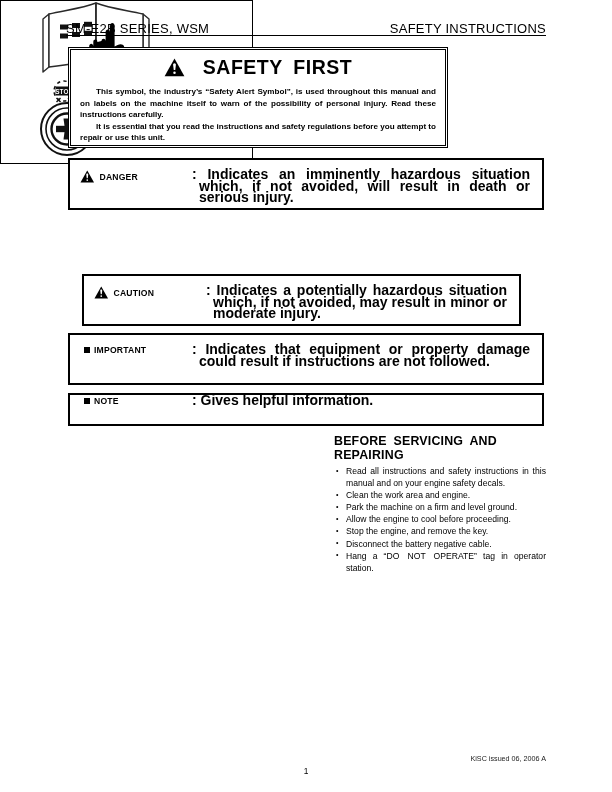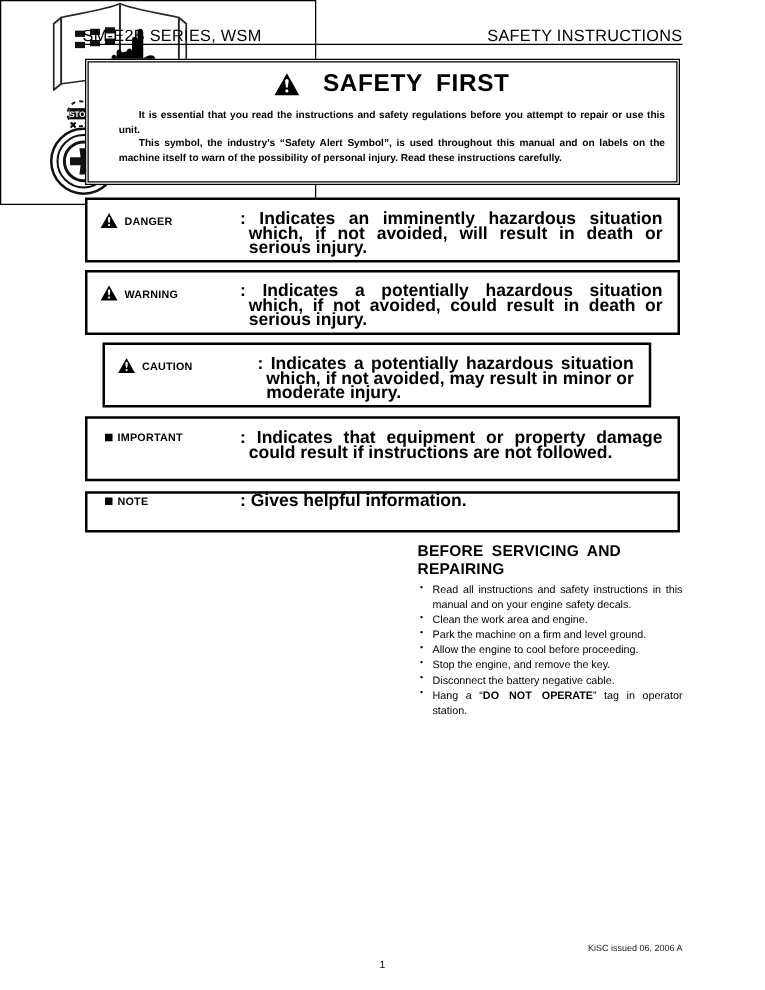--- a/index.html
+++ b/index.html
@@ -50,24 +50,23 @@
   .box {
     position: absolute;
     border: 2px solid #000;
     background: #fff;
   }
 
   
   #safety-first-box {
     left: 68px;
     top: 47px;
-    width: 476px;
+    width: 380px;
     height: 101px;
     border-width: 1px;
-    padding-left: 15px;
   }
   #safety-first-box::after {
     content: "";
     position: absolute;
     left: 1px; top: 1px; right: 1px; bottom: 1px;
     border: 1px solid #000;
     pointer-events: none;
   }
   .sf-title {
     display: flex;
@@ -180,21 +179,21 @@
     text-align: justify;
   }
   .bs-list li::before {
     content: "\2022";
     position: absolute;
     left: 2px;
     top: -0.5px;
     font-size: 7px;
   }
   .bs-list li .nojust { text-align: left; }
-  .bs-strong { font-weight: bold; word-spacing: 2px; }
+  .bs-strong { font-weight: normal; word-spacing: 2px; }
 
   
   #page-number {
     position: absolute;
     left: 0;
     top: 766px;
     width: 612px;
     text-align: center;
     font-size: 8.4px;
   }
@@ -222,56 +221,41 @@
       <span class="tri">
         <svg width="21" height="19" viewBox="0 0 21 19" aria-hidden="true">
           <path d="M10.5 0.6 L20.4 18.2 L0.6 18.2 Z" fill="#000"></path>
           <path d="M10.5 5.2 C9.55 5.2 9.0 6.0 9.1 6.9 L9.75 12.0 L11.25 12.0 L11.9 6.9 C12.0 6.0 11.45 5.2 10.5 5.2 Z" fill="#fff"></path>
           <circle cx="10.5" cy="14.7" r="1.25" fill="#fff"></circle>
         </svg>
       </span>
       <span class="sf-title-text">SAFETY  FIRST</span>
     </div>
     <div class="sf-body">
+      <p>This symbol, the industry’s “Safety Alert Symbol”, is used throughout this manual and on labels on the machine itself to warn of the possibility of personal injury. Read these instructions carefully.</p>
       <p>It is essential that you read the instructions and safety regulations before you attempt to repair or use this unit.</p>
-      <p>This symbol, the industry’s “Safety Alert Symbol”, is used throughout this manual and on labels on the machine itself to warn of the possibility of personal injury. Read these instructions carefully.</p>
     </div>
   </div>
 
   <div class="box" id="danger-box">
     <div class="signal">
       <div class="signal-label">
         <span class="tri">
           <svg width="14.5" height="13" viewBox="0 0 21 19" aria-hidden="true">
             <path d="M10.5 0.6 L20.4 18.2 L0.6 18.2 Z" fill="#000"></path>
             <path d="M10.5 5.2 C9.55 5.2 9.0 6.0 9.1 6.9 L9.75 12.0 L11.25 12.0 L11.9 6.9 C12.0 6.0 11.45 5.2 10.5 5.2 Z" fill="#fff"></path>
             <circle cx="10.5" cy="14.7" r="1.25" fill="#fff"></circle>
           </svg>
         </span>
         <span>DANGER</span>
       </div>
       <div class="signal-desc">: Indicates an imminently hazardous situation which, if not avoided, will result in death or serious injury.</div>
     </div>
   </div>
 
-  <div class="box" id="warning-box">
-    <div class="signal">
-      <div class="signal-label">
-        <span class="tri">
-          <svg width="14.5" height="13" viewBox="0 0 21 19" aria-hidden="true">
-            <path d="M10.5 0.6 L20.4 18.2 L0.6 18.2 Z" fill="#000"></path>
-            <path d="M10.5 5.2 C9.55 5.2 9.0 6.0 9.1 6.9 L9.75 12.0 L11.25 12.0 L11.9 6.9 C12.0 6.0 11.45 5.2 10.5 5.2 Z" fill="#fff"></path>
-            <circle cx="10.5" cy="14.7" r="1.25" fill="#fff"></circle>
-          </svg>
-        </span>
-        <span>WARNING</span>
-      </div>
-      <div class="signal-desc">: Indicates a potentially hazardous situation which, if not avoided, could result in death or serious injury.</div>
-    </div>
-  </div>
 
   <div class="box" id="caution-box">
     <div class="signal">
       <div class="signal-label">
         <span class="tri">
           <svg width="14.5" height="13" viewBox="0 0 21 19" aria-hidden="true">
             <path d="M10.5 0.6 L20.4 18.2 L0.6 18.2 Z" fill="#000"></path>
             <path d="M10.5 5.2 C9.55 5.2 9.0 6.0 9.1 6.9 L9.75 12.0 L11.25 12.0 L11.9 6.9 C12.0 6.0 11.45 5.2 10.5 5.2 Z" fill="#fff"></path>
             <circle cx="10.5" cy="14.7" r="1.25" fill="#fff"></circle>
           </svg>

